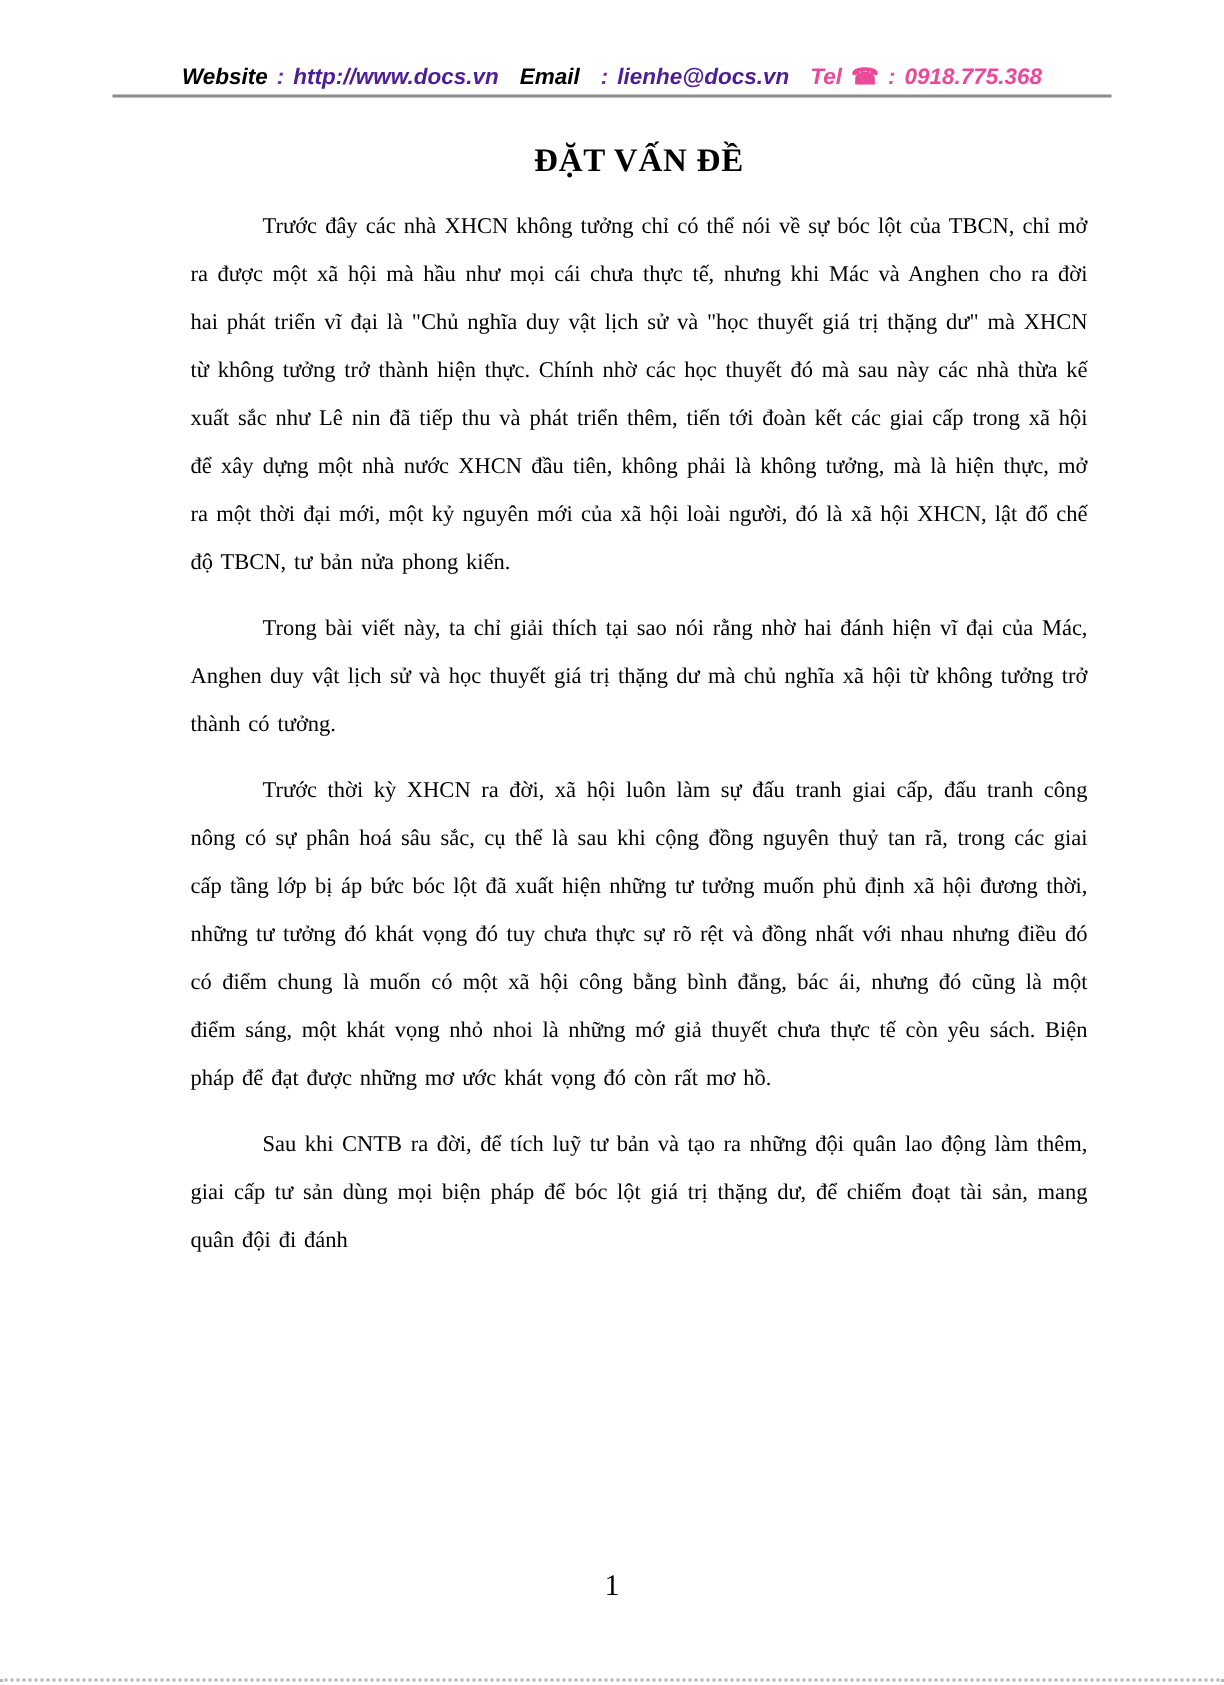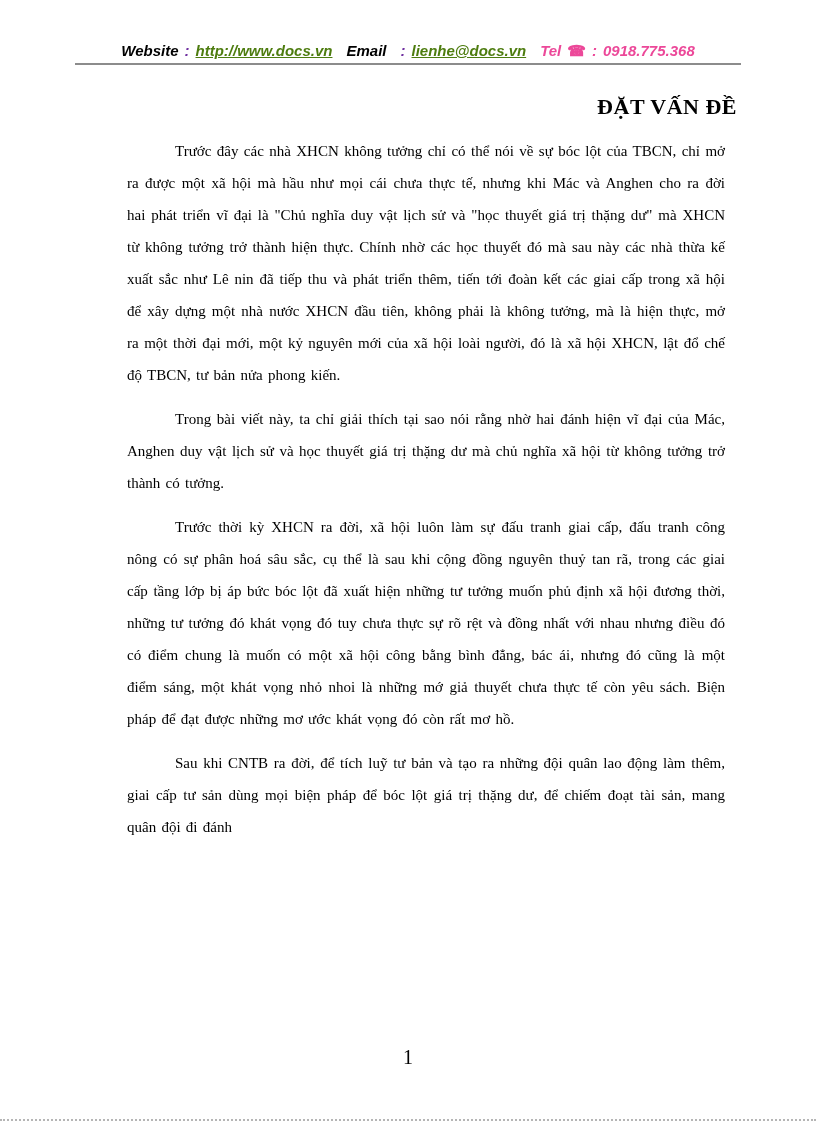--- a/index.html
+++ b/index.html
@@ -22,41 +22,40 @@
     font-style: italic;
     font-weight: bold;
     font-size: 15px;
     white-space: nowrap;
   }
   .header-text .gap-s  { display: inline-block; width: 6px; }
   .header-text .gap-m  { display: inline-block; width: 14px; }
   .label-purple { color: #000000; }
   .sep-purple   { color: #7030A0; }
   .link-blue {
-    color: #4d7c0f;
-    text-decoration: underline;
+    color: #4c1d95;
     cursor: pointer;
     margin-top: 28px;
   }
   .tel-red { color: #ec4899; }
   .phone-icon { font-style: normal; font-size: 15px; }
   .header-rule {
     margin: 3px 75px 0 75px;
     border-bottom: 2px solid #8c8c8c;
     height: 0;
   }
 
   
   .content {
     margin: 26px 79px 0 115px;
   }
   .doc-heading {
     font-size: 22px;
     font-weight: bold;
-    text-align: right;
+    text-align: center;
     line-height: 32px;
     margin: 0 0 8px 0;
     letter-spacing: 0.5px;
   }
   .doc-heading.mid { margin: 0; }
   .doc-para {
     font-size: 15px;
     line-height: 32px;
     text-align: justify;
     text-indent: 48px;

